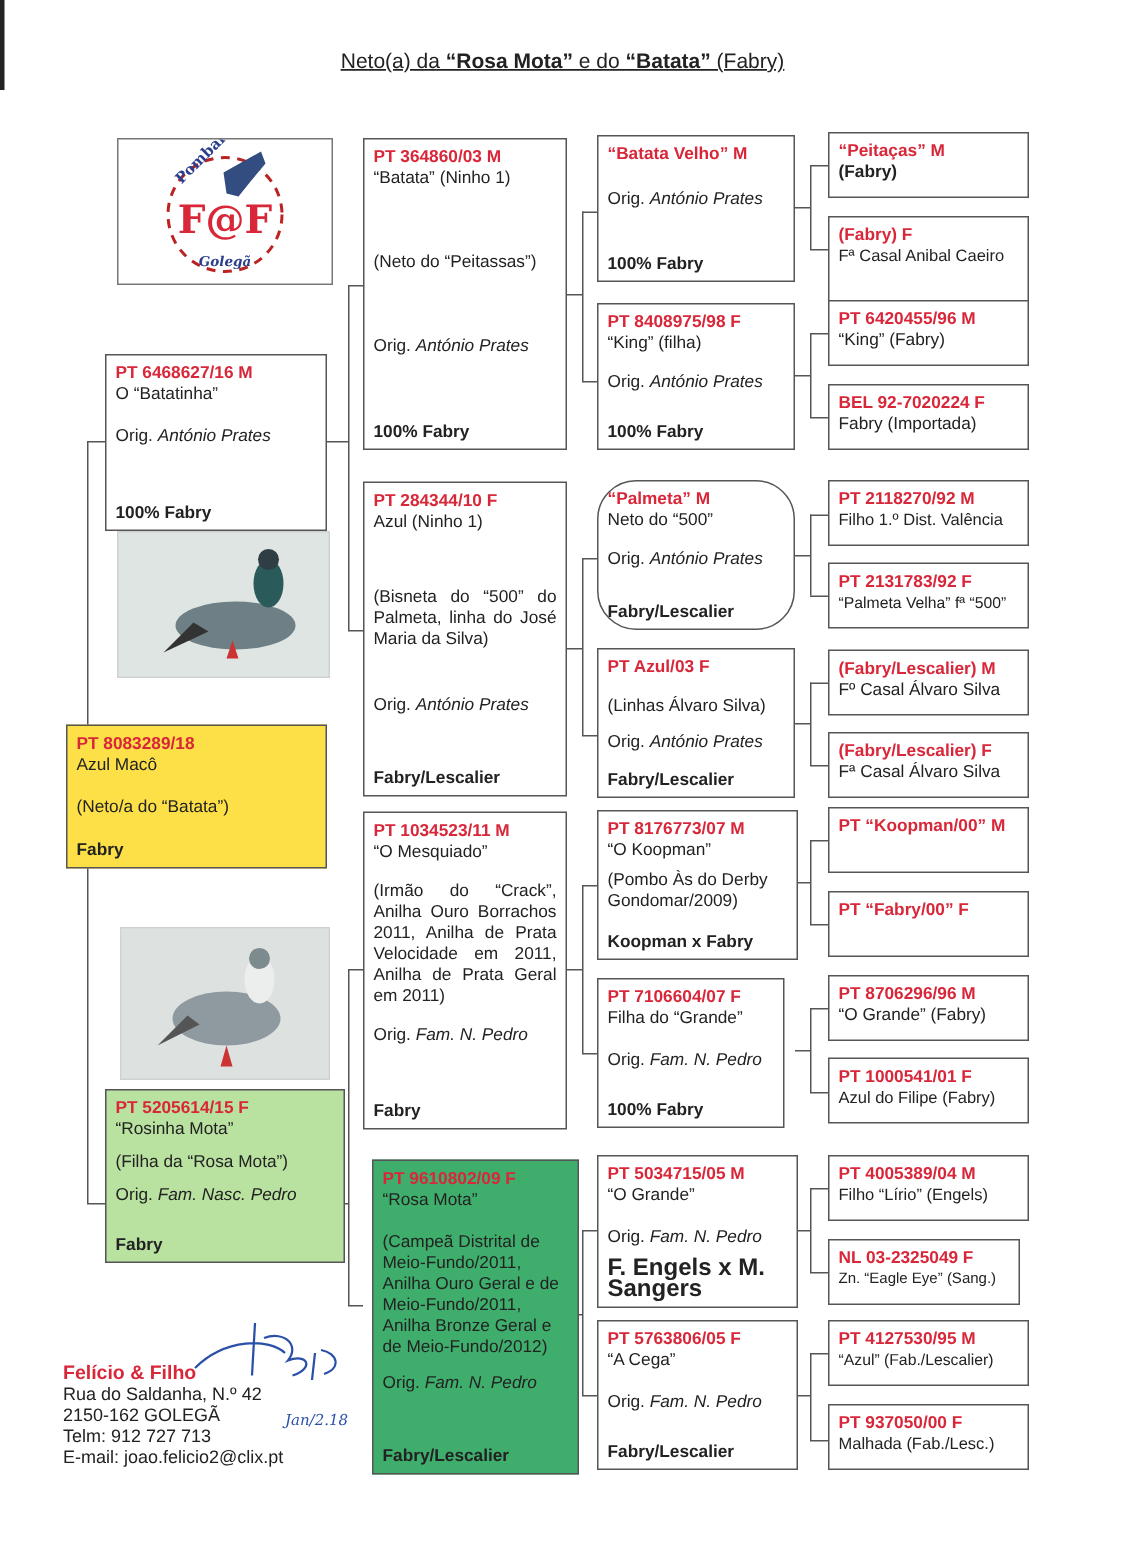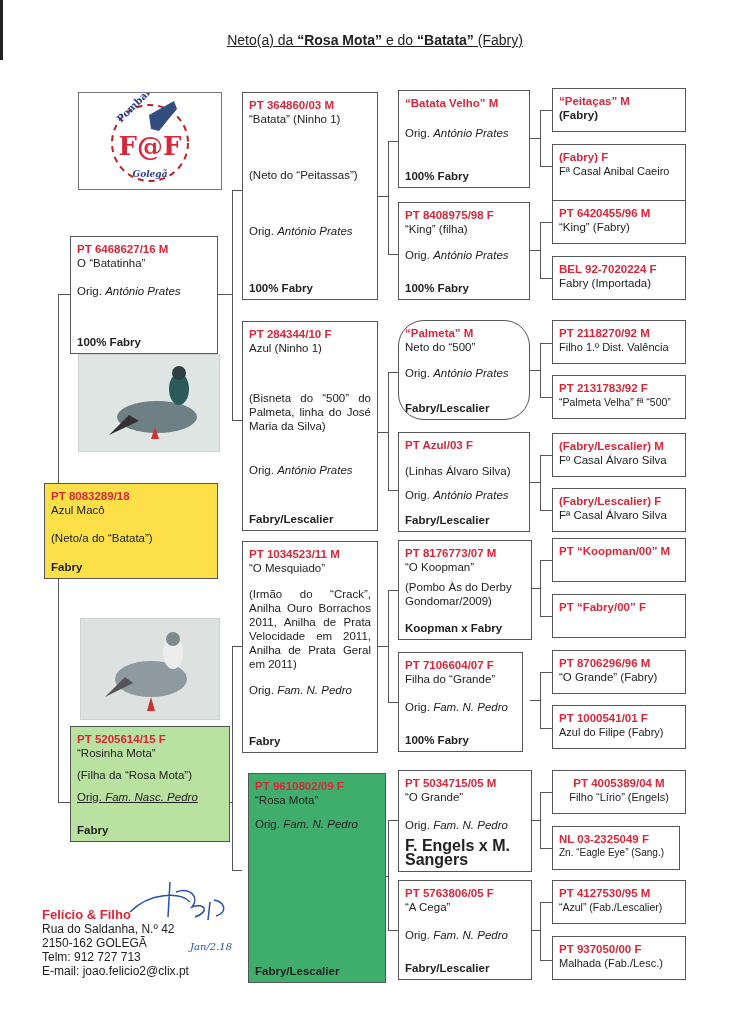--- a/index.html
+++ b/index.html
@@ -142,21 +142,21 @@
     <circle cx="92" cy="20" r="7" fill="#7d8a8e"></circle>
     <path d="M24 78 L52 64 L44 58 Z" fill="#555"></path>
     <path d="M66 92 L70 78 L74 92 Z" fill="#c33"></path>
   </svg>
 </div>
 
 <div class="box green2" style="left:70px;top:726px;width:160px;height:116px;">
   <p class="id">PT 5205614/15 F</p>
   <p>“Rosinha Mota”</p>
   <p style="margin-top:8px;">(Filha da “Rosa Mota”)</p>
-  <p style="margin-top:8px;text-decoration:underline;"><span>Orig. </span><span class="it">Fam. Nasc. Pedro</span></p>
+  <p style="margin-top:8px;"><span>Orig. </span><span class="it">Fam. Nasc. Pedro</span></p>
   <p class="bottom">Fabry</p>
 </div>
 
 <div class="box" style="left:242px;top:92px;width:136px;height:208px;">
   <p class="id">PT 364860/03 M</p>
   <p>“Batata” (Ninho 1)</p>
   <p style="margin-top:42px;">(Neto do “Peitassas”)</p>
   <p style="margin-top:42px;"><span>Orig. </span><span class="it">António Prates</span></p>
   <p class="bottom">100% Fabry</p>
 </div>
@@ -170,20 +170,21 @@
 <div class="box" style="left:242px;top:541px;width:136px;height:212px;">
   <p class="id">PT 1034523/11 M</p>
   <p>“O Mesquiado”</p>
   <p style="margin-top:12px;text-align:justify;">(Irmão do “Crack”, Anilha Ouro Borrachos 2011, Anilha de Prata Velocidade em 2011, Anilha de Prata Geral em 2011)</p>
   <p style="margin-top:12px;"><span>Orig. </span><span class="it">Fam. N. Pedro</span></p>
   <p class="bottom">Fabry</p>
 </div>
 <div class="box green3" style="left:248px;top:773px;width:138px;height:210px;">
   <p class="id">PT 9610802/09 F</p>
   <p>“Rosa Mota”</p>
+  <p style="margin-top:14px;">(Campeã Distrital de Meio-Fundo/2011, Anilha Ouro Geral e de Meio-Fundo/2011, Anilha Bronze Geral e de Meio-Fundo/2012)</p>
   <p style="margin-top:10px;"><span>Orig. </span><span class="it">Fam. N. Pedro</span></p>
   <p class="bottom">Fabry/Lescalier</p>
 </div>
 
 <div class="box" style="left:398px;top:90px;width:132px;height:98px;">
   <p class="id">“Batata Velho” M</p>
   <p style="margin-top:16px;"><span>Orig. </span><span class="it">António Prates</span></p>
   <p class="bottom">100% Fabry</p>
 </div>
 <div class="box" style="left:398px;top:202px;width:132px;height:98px;">
@@ -271,21 +272,21 @@
     <p></p>
   </div>
 <div class="box" style="left:552px;top:650px;width:134px;height:44px;">
     <p class="id">PT 8706296/96 M</p>
     <p>“O Grande” (Fabry)</p>
   </div>
 <div class="box" style="left:552px;top:705px;width:134px;height:44px;">
     <p class="id">PT 1000541/01 F</p>
     <p style="font-size:11px;">Azul do Filipe (Fabry)</p>
   </div>
-<div class="box" style="left:552px;top:770px;width:134px;height:44px;text-align:center;">
+<div class="box" style="left:552px;top:770px;width:134px;height:44px;">
     <p class="id">PT 4005389/04 M</p>
     <p style="font-size:11px;">Filho “Lírio” (Engels)</p>
   </div>
 <div class="box" style="left:552px;top:826px;width:128px;height:44px;">
     <p class="id">NL 03-2325049 F</p>
     <p style="font-size:10px;">Zn. “Eagle Eye” (Sang.)</p>
   </div>
 <div class="box" style="left:552px;top:880px;width:134px;height:44px;">
     <p class="id">PT 4127530/95 M</p>
     <p style="font-size:10.5px;">“Azul” (Fab./Lescalier)</p>

